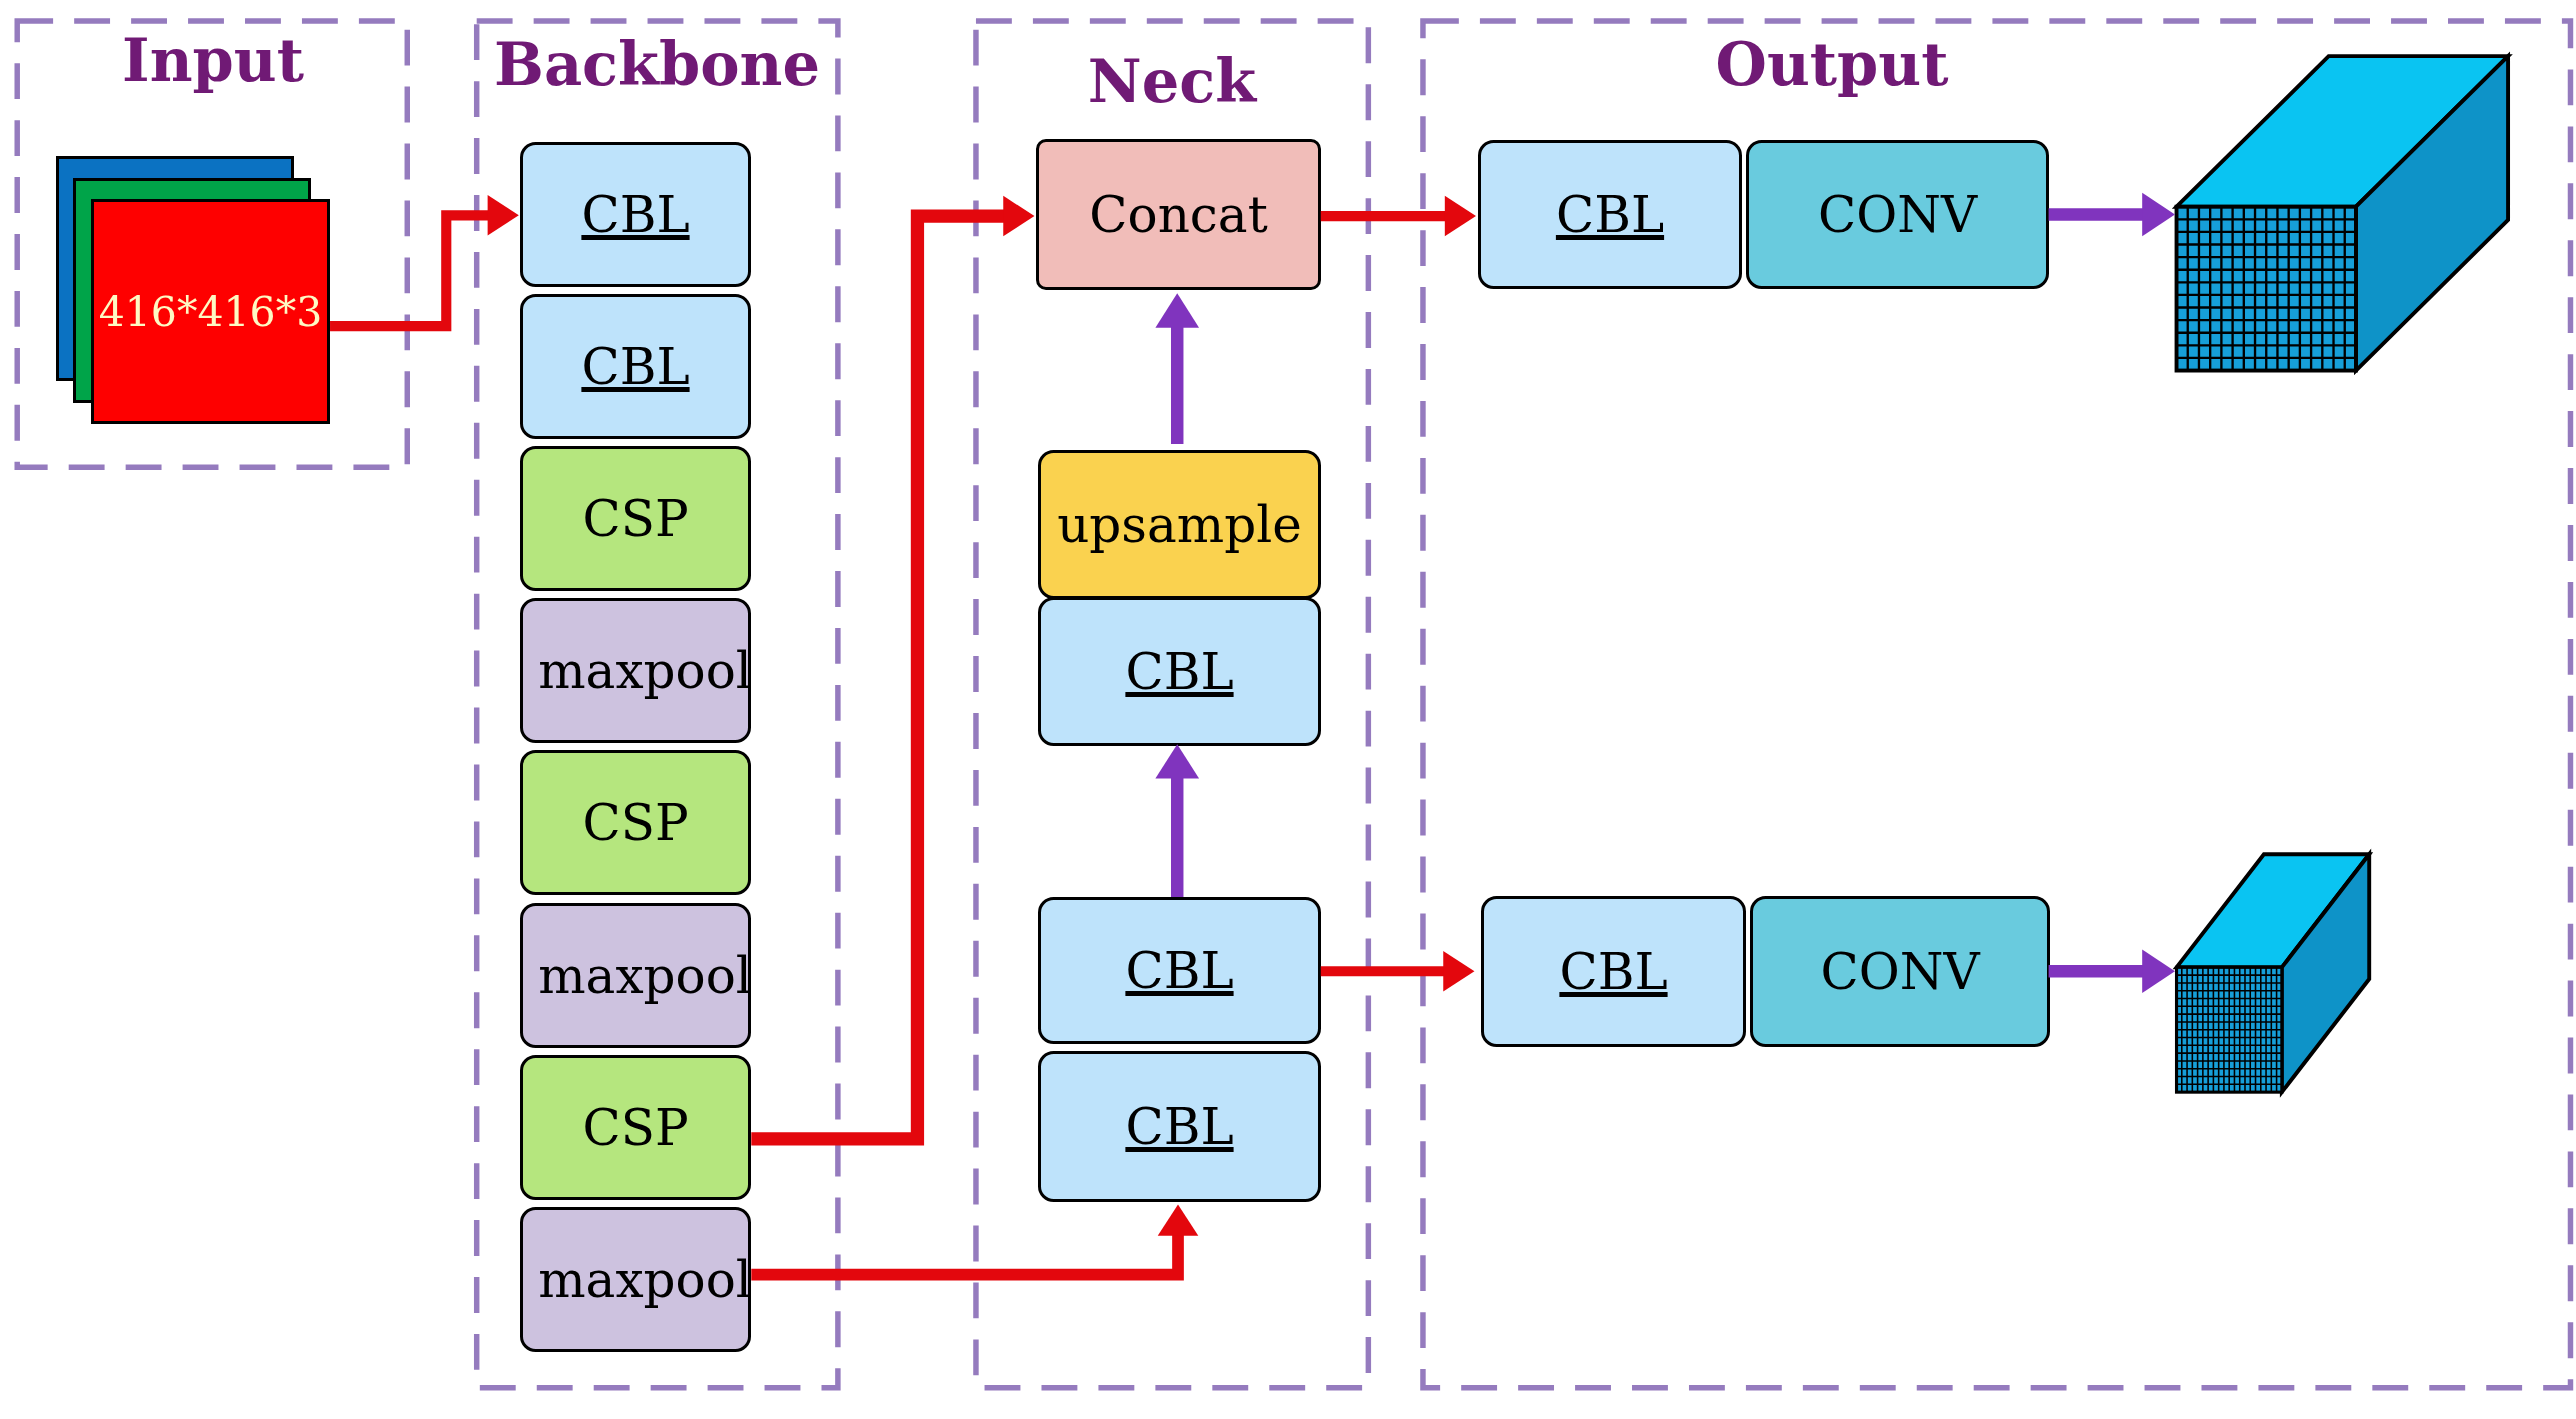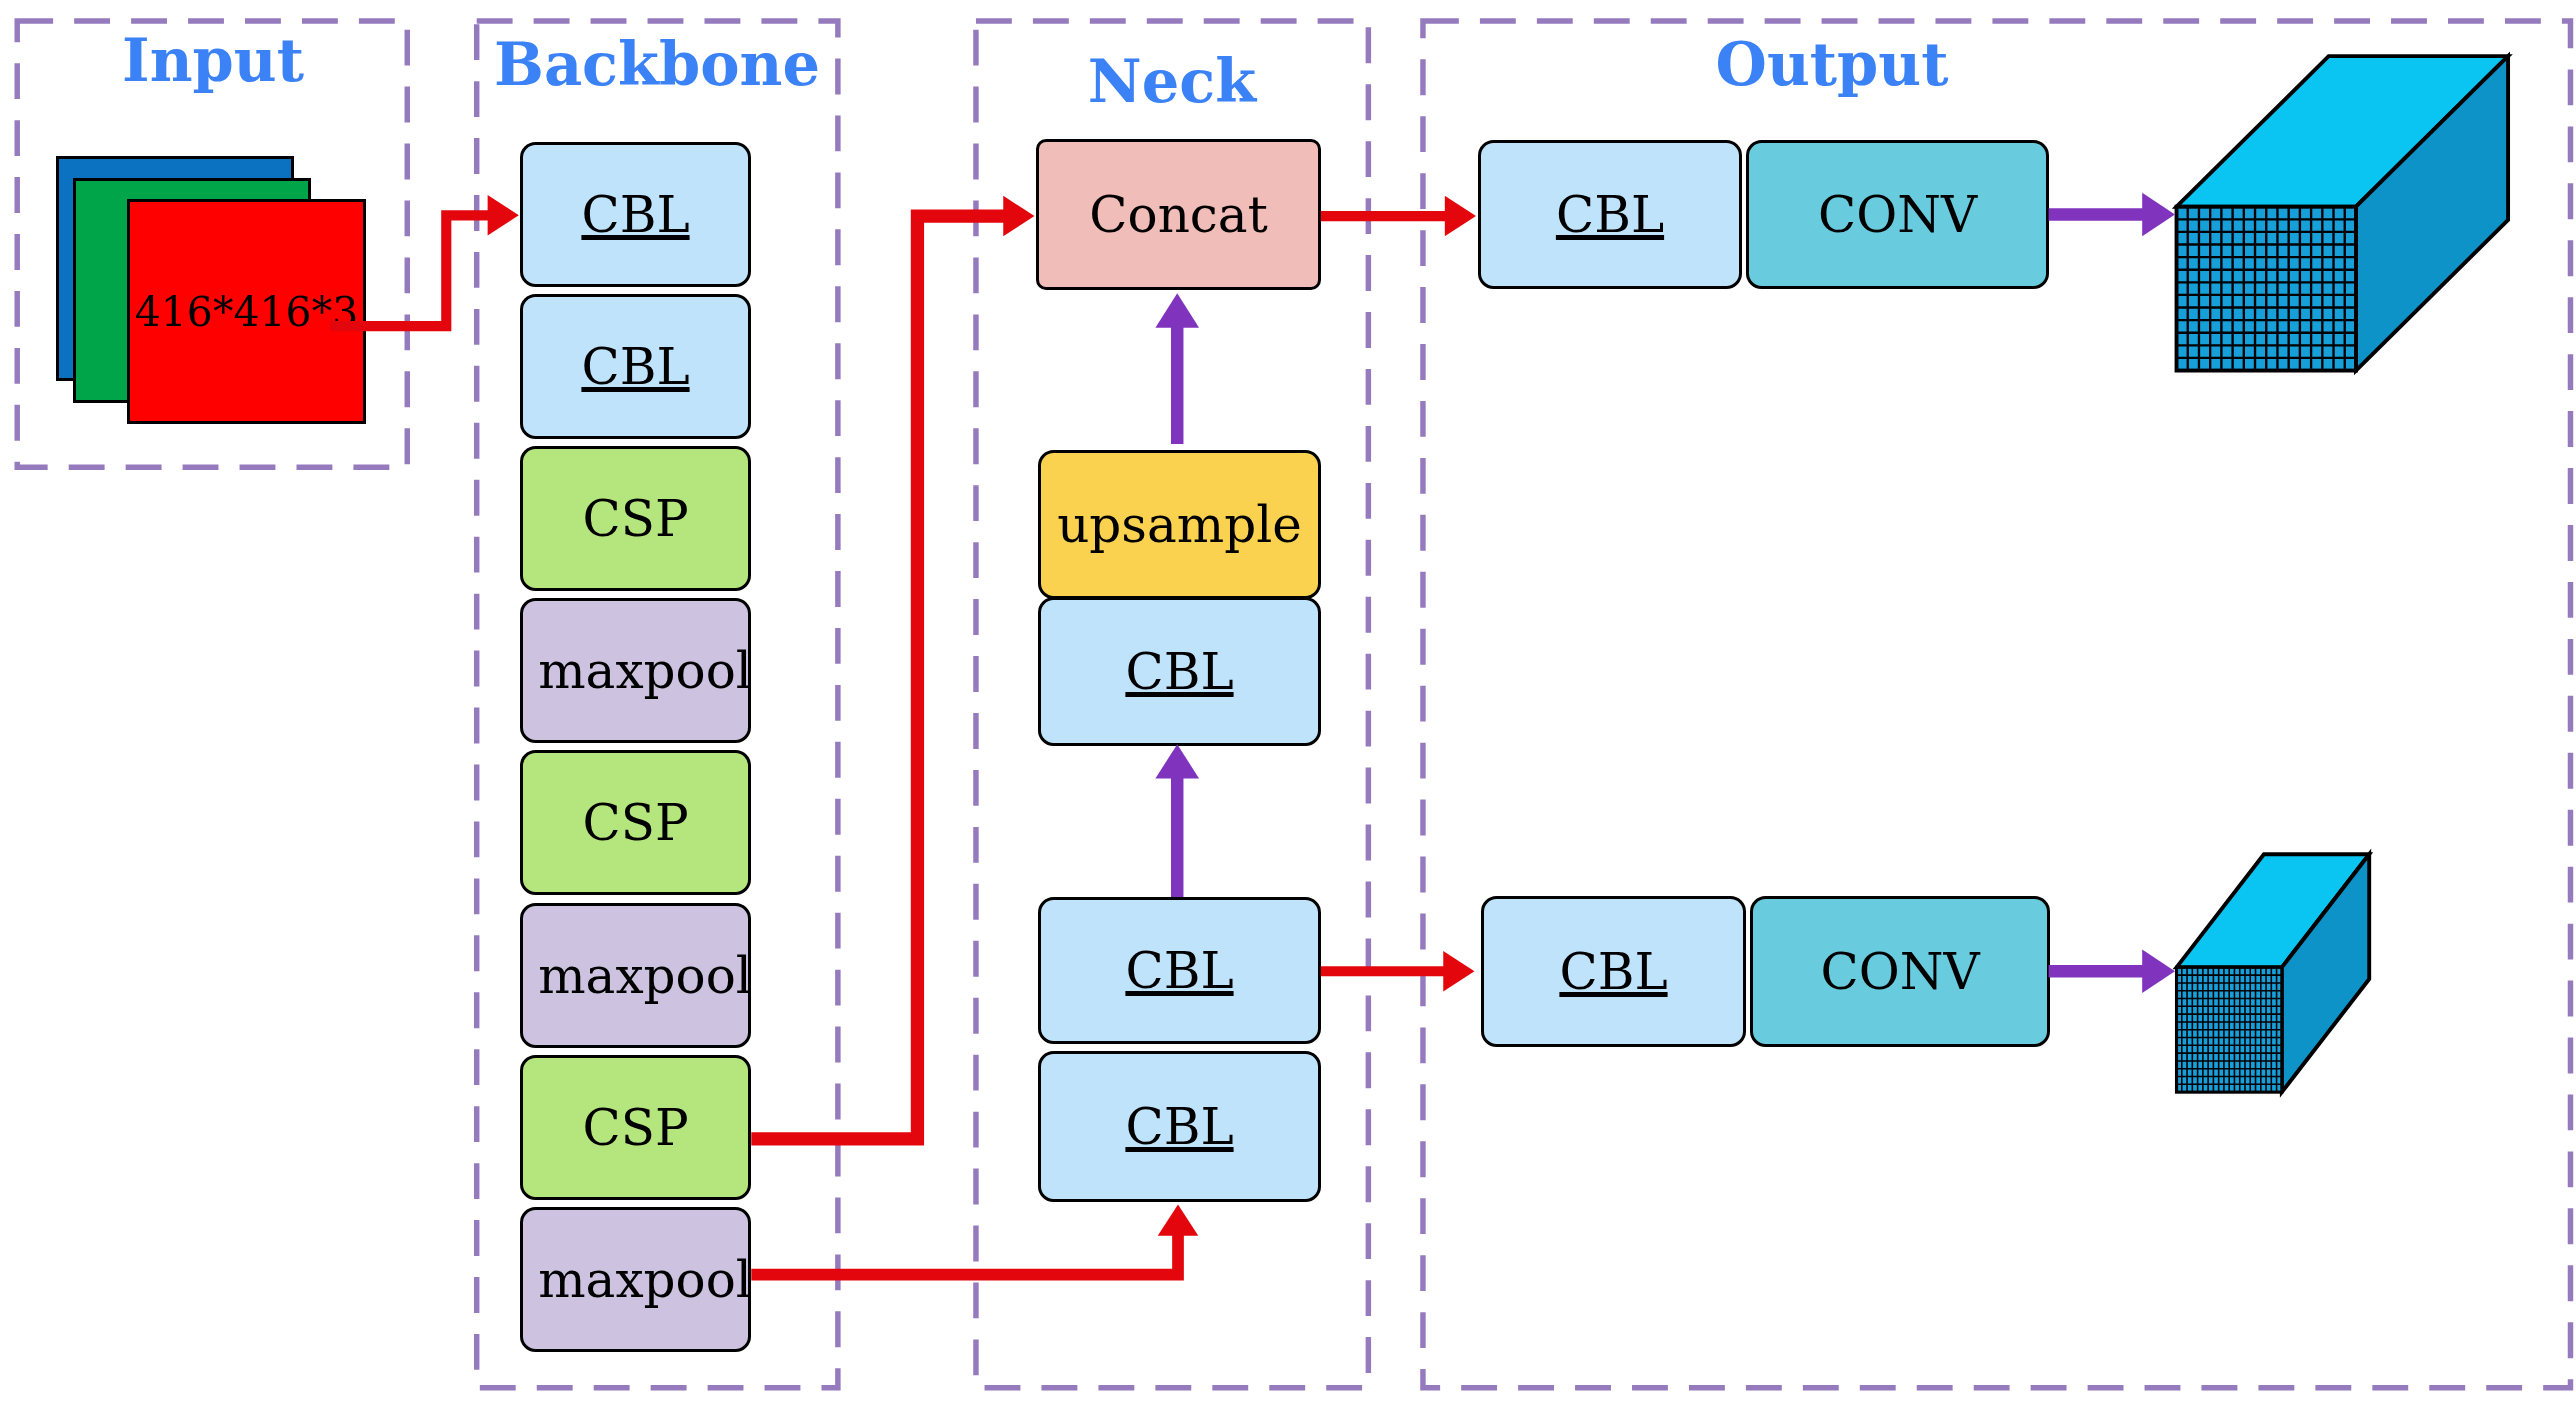--- a/index.html
+++ b/index.html
@@ -1,33 +1,33 @@
 <!DOCTYPE html>
 <html style="--cbl_fill: #BEE3FB; --csp_fill: #B5E67E; --maxpool_fill: #CDC2DF; --concat_fill: #F1BDB9; --upsample_fill: #FAD24F; --conv_fill: #69CBDE; --input_blue: #0B72C2; --input_green: #00A449; --input_red: #FE0000; --arrow_red: #E3070D; --arrow_purple: #8034BE; --dashed_border: #957BBE; --cuboid_top: #0AC4F2; --cuboid_side: #0E93C8; --cuboid_front: #169FD9;font-size:12.5px"><head>
 <meta charset="utf-8">
 <style>
   html,body{margin:0;padding:0;background:#ffffff;}
   #stage{position:relative;width:2576px;height:1419px;background:#ffffff;overflow:hidden;
          font-family:"DejaVu Serif","Liberation Serif",serif;}
   .section-title{position:absolute;transform:translateX(-50%);font-size:59px;font-weight:bold;
-                 color:#3b82f6;white-space:nowrap;line-height:1;}
+                 color:#701a75;white-space:nowrap;line-height:1;}
   .block{position:absolute;display:flex;align-items:center;justify-content:center;
          border:3.1px solid #000;border-radius:15.6px;font-size:50px;color:#000;
          box-sizing:border-box;white-space:nowrap;}
   .cbl{background:var(--cbl_fill);text-decoration:underline;}
   .csp{background:var(--csp_fill);}
   .mp{background:var(--maxpool_fill);padding-left:19px;}
   .concat{background:var(--concat_fill);border-radius:10px;}
   .upsample{background:var(--upsample_fill);}
   .conv{background:var(--conv_fill);}
   .sq{position:absolute;border:3.1px solid #000;box-sizing:border-box;}
   #sq-blue{background:var(--input_blue);}
   #sq-green{background:var(--input_green);}
   #sq-red{background:var(--input_red);display:flex;align-items:center;justify-content:center;
-          font-size:41px;color:#000000;margin-left:36px;}
+          font-size:41px;color:#fef9c3;}
   #overlay{position:absolute;left:0;top:0;width:2576px;height:1419px;pointer-events:none;}
 </style>
 </head>
 <body>
 
 <div id="stage">
 
   <div class="section-title" style="left:213px;top:31px;">Input</div>
   <div class="section-title" style="left:657px;top:35px;">Backbone</div>
   <div class="section-title" style="left:1172px;top:35px;margin-top:17px;">Neck</div>

